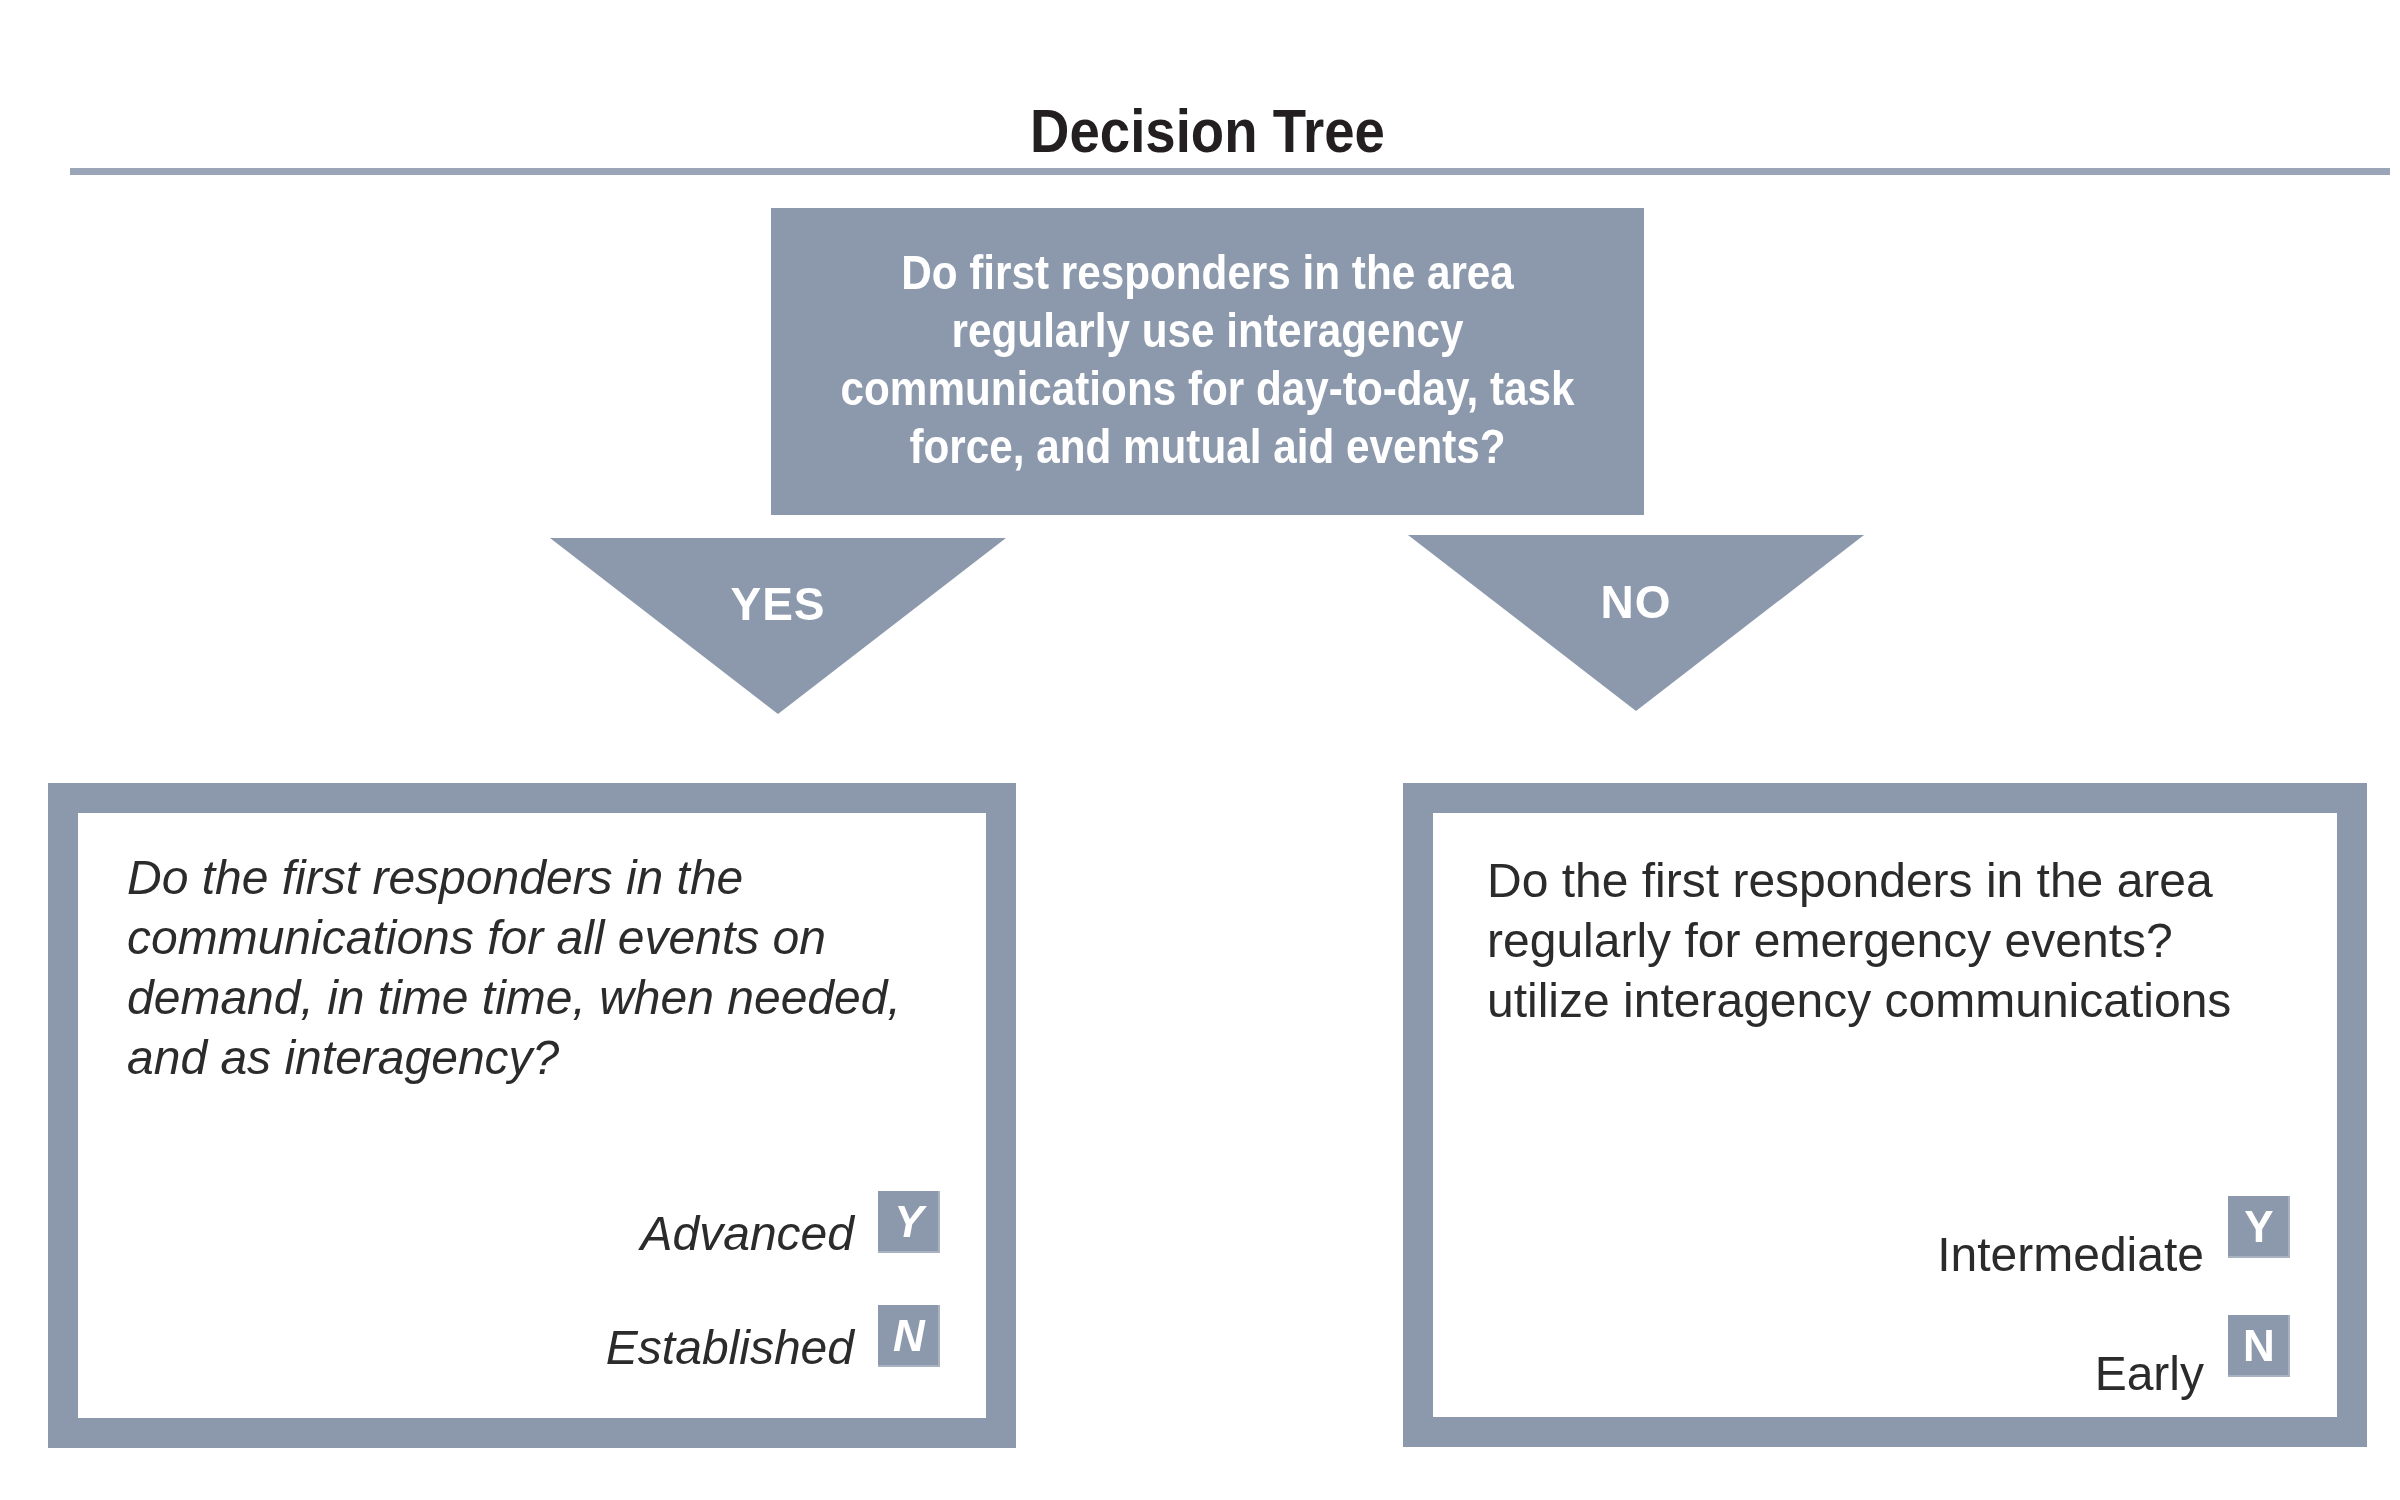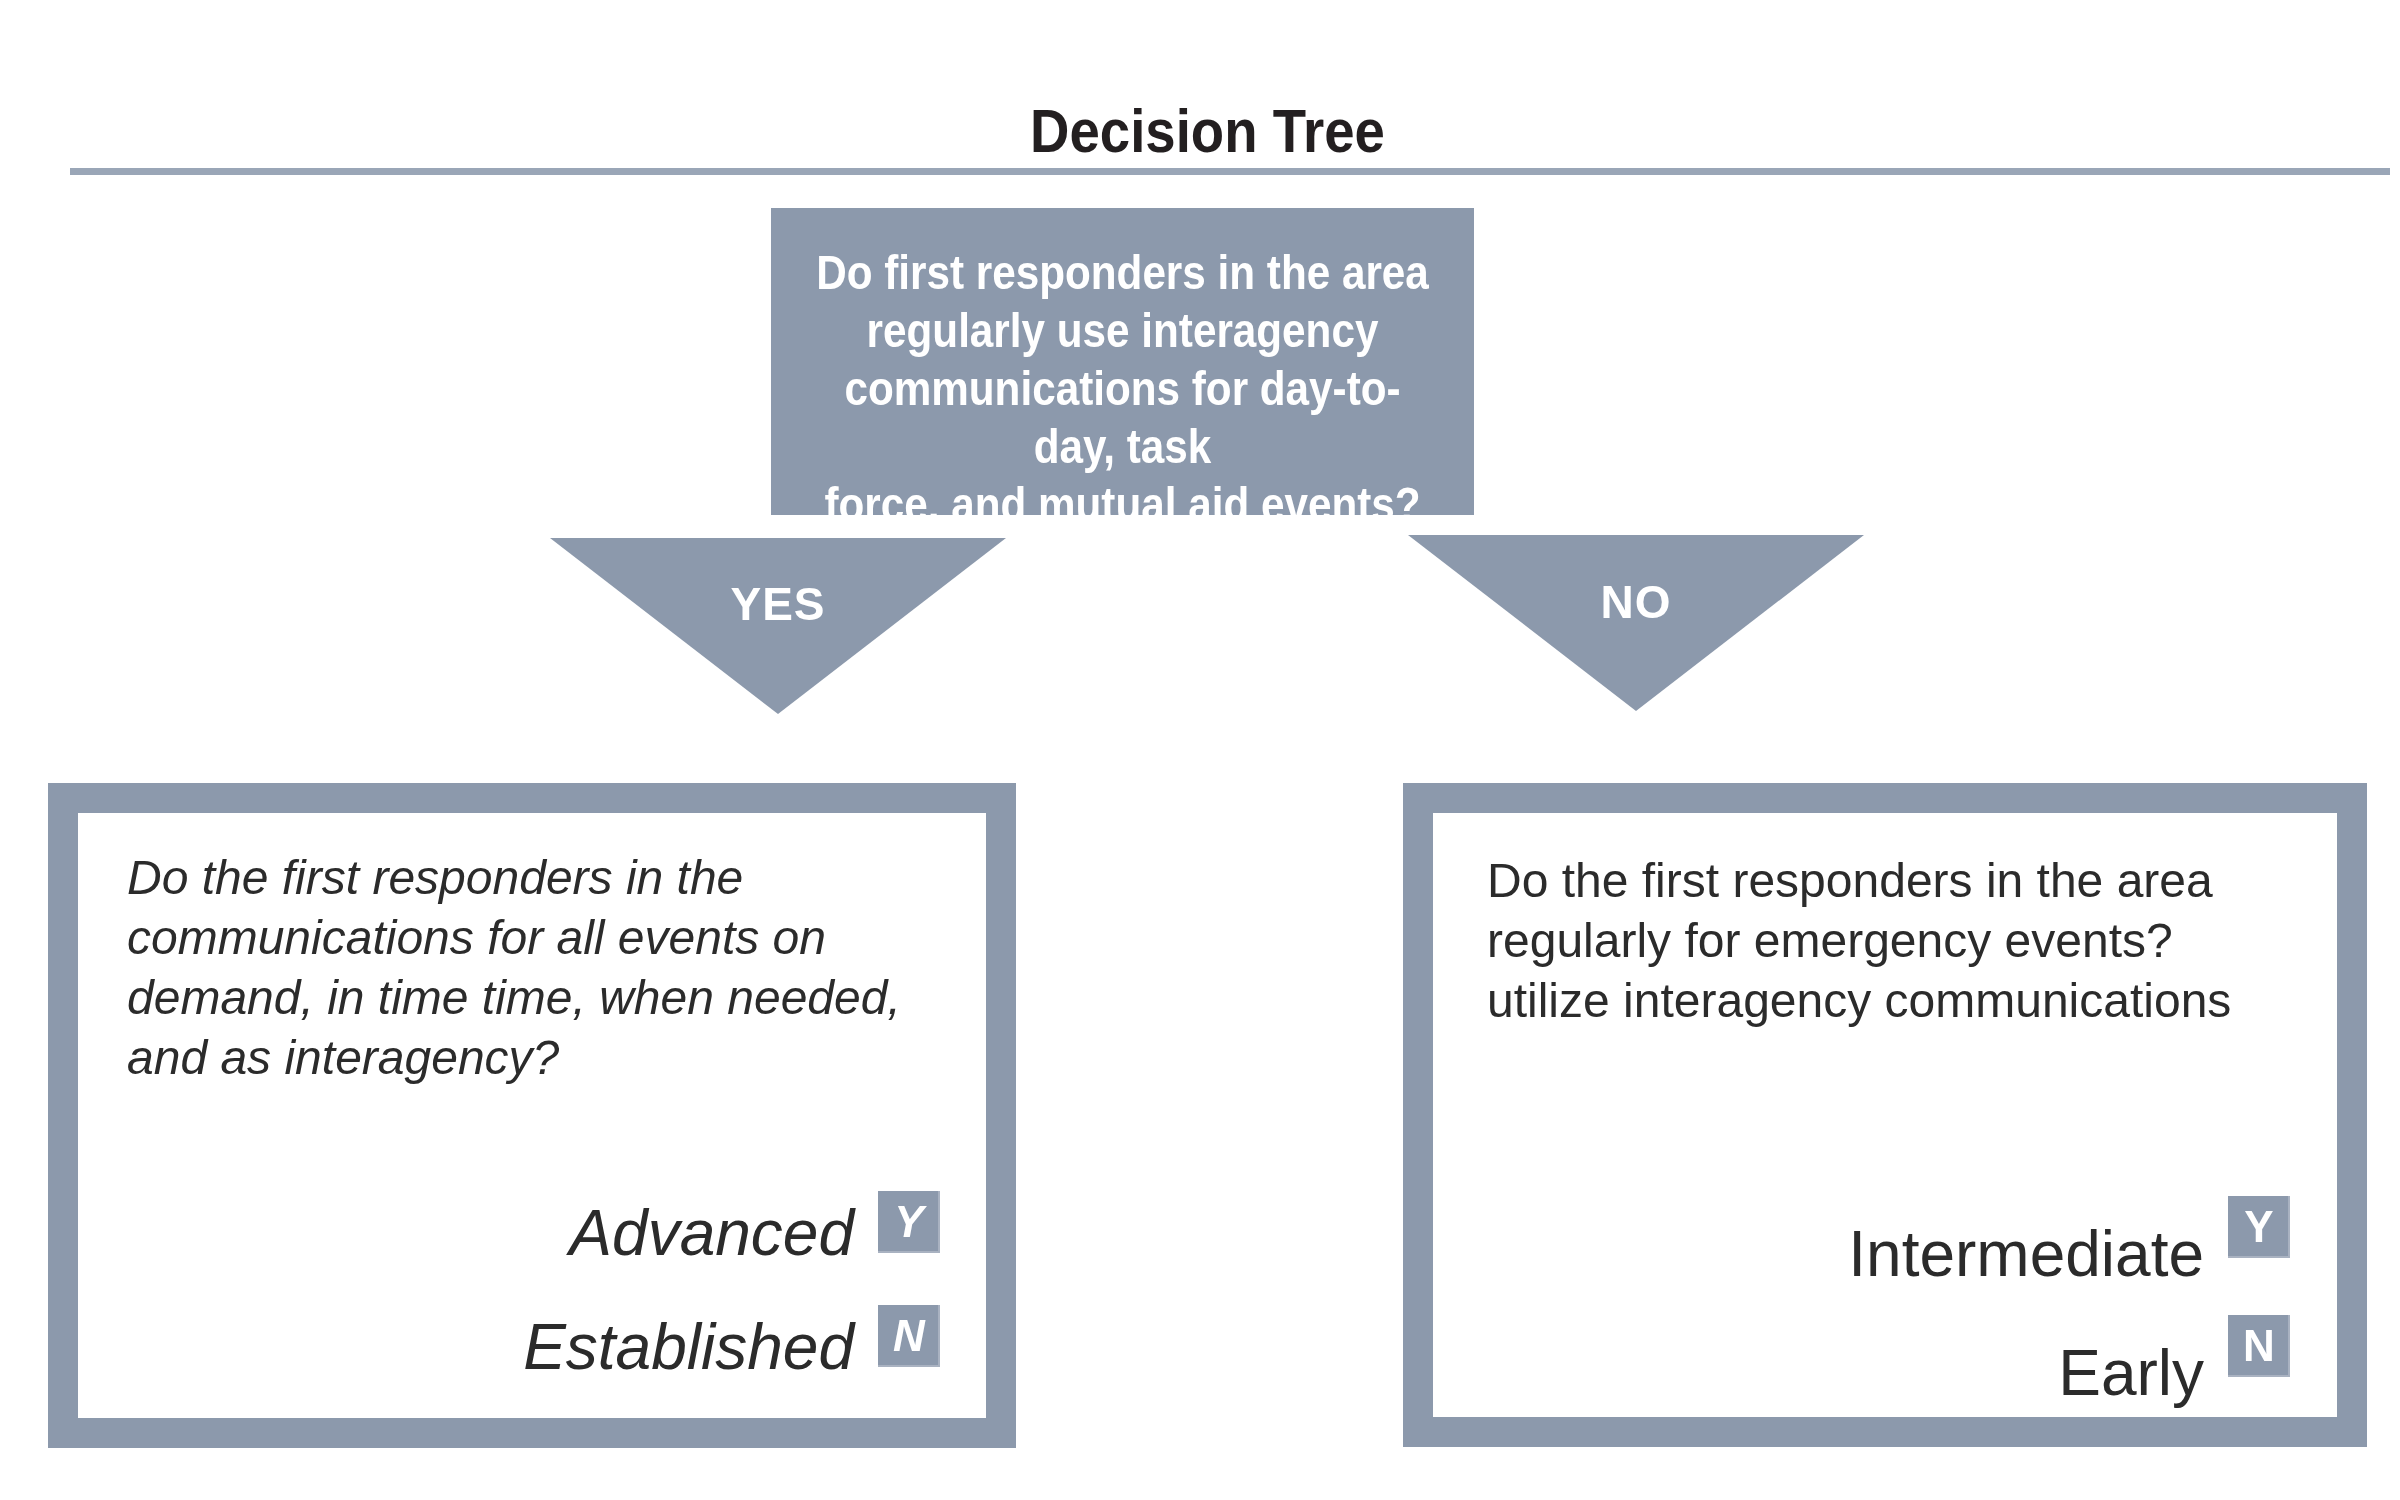--- a/index.html
+++ b/index.html
@@ -29,21 +29,21 @@
   }
   #divider {
     position: absolute;
     left: 70px; top: 168px; width: 2320px; height: 7px;
     background: var(--divider);
   }
 
   
   #root-question-box {
     position: absolute;
-    left: 771px; top: 208px; width: 703px; height: 271px;
+    left: 771px; top: 208px; width: 873px; height: 271px;
     padding-top: 36px;
     background: var(--slate);
     text-align: center;
   }
   .qline {
     font-size: 48px; line-height: 58px; font-weight: bold;
     color: var(--text-light);
     transform: scaleX(0.88);
   }
 
@@ -88,21 +88,21 @@
     display: flex; align-items: center; gap: 24px;
   }
   #panel-yes .outcome { right: 46px; }
   #panel-no  .outcome { right: 47px; justify-content: space-between; }
   #outcome-yes-1 { top: 370px; }
   #outcome-yes-2 { top: 484px; }
   #outcome-no-1  { top: 375px; }
   #outcome-no-2  { top: 494px; }
 
   .outcome-label {
-    font-size: 64px; line-height: 53px;
+    font-size: 48px; line-height: 53px;
     color: var(--text-dark);
     white-space: nowrap;
     margin-top: 24px;
   }
   #panel-no .outcome-label { transform: translateY(16px); }
 
   .badge {
     width: 62px; height: 62px;
     background: var(--slate);
     display: flex; align-items: center; justify-content: center;

